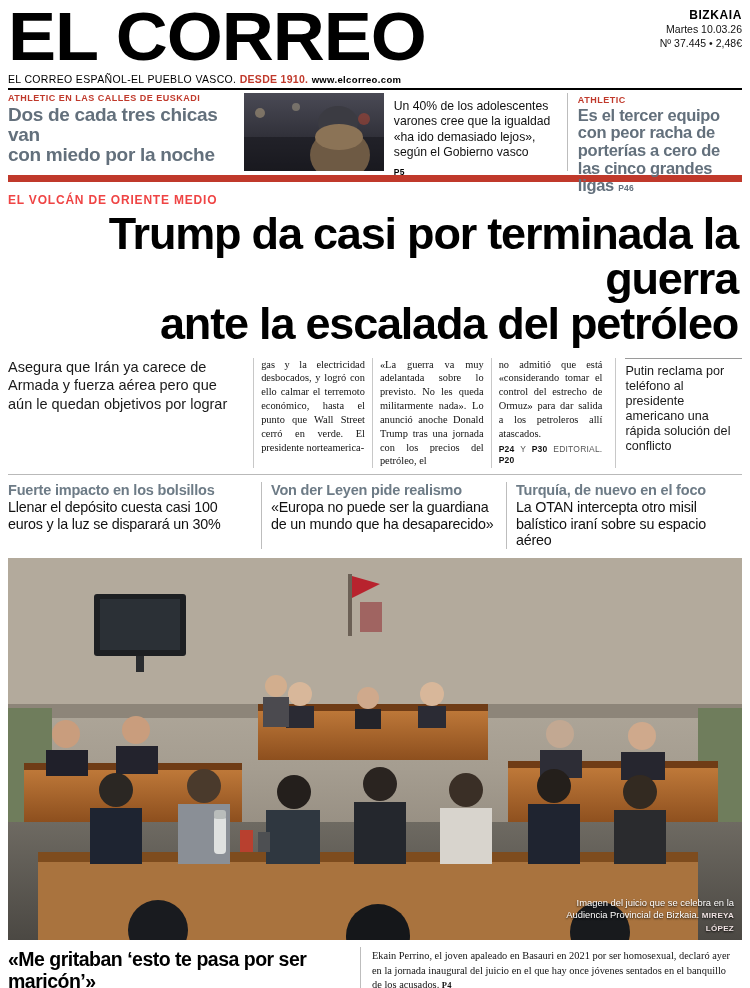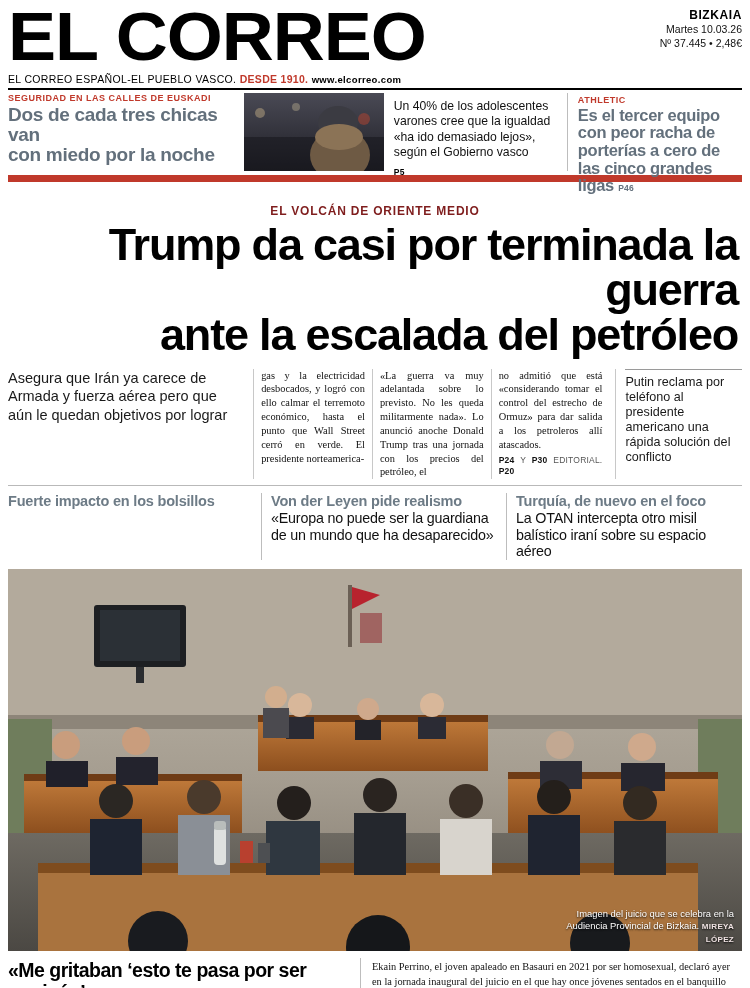--- a/index.html
+++ b/index.html
@@ -46,21 +46,21 @@
     color: #63707c; font-weight: bold; font-size: 19px; line-height: 1.07;
     letter-spacing: -.3px;
   }
   .teaser-body { font-size: 12.2px; line-height: 1.27; color: #111; }
   .pref { font-size: 8.5px; font-weight: bold; letter-spacing: .2px; margin-top: 44px; }
   .teaser-c .teaser-head { font-size: 16.5px; }
 
   .red-bar { height: 7px; background: #c0392b; margin-top: 4px; }
 
   
-  .main-kicker { text-align: center; color: #7f1d1d; font-size: 12px; font-weight: bold; letter-spacing: .8px; padding: 22px 0 4px; }
+  .main-kicker { text-align: left; color: #ef4444; font-size: 12px; font-weight: bold; letter-spacing: .8px; padding: 11px 0 4px; }
   .main-head {
     font-weight: bold; font-size: 45px; line-height: 1.0;
     text-align: right; letter-spacing: -1.2px; padding-right: 4px;
   }
   .main-head .l1 { display:block; }
   .main-head .l2 { display:block; }
 
   
   .lead { display: flex; margin-top: 12px; padding-bottom: 6px; }
   .lead-summary {
@@ -130,21 +130,21 @@
   <div class="tagline">
     <span>EL CORREO ESPAÑOL-EL PUEBLO VASCO.</span>
     <span class="since">DESDE 1910.</span>
     <span class="url">www.elcorreo.com</span>
   </div>
 
   <div class="rule-black"></div>
 
   <div class="teasers">
     <div class="teaser-a">
-      <div class="kicker">SEGURIDAD EN LAS CALLES DE EUSKADI</div>
+      <div class="kicker">ATHLETIC EN LAS CALLES DE EUSKADI</div>
       <div class="teaser-head">
         <span>Dos de cada tres chicas van</span><br>
         <span>con miedo por la noche</span>
       </div>
     </div>
 
     <div class="teaser-photo">
       <svg width="145" height="78" viewBox="0 0 145 78">
         <defs>
           <linearGradient id="ngt" x1="0" y1="0" x2="0" y2="1">
@@ -203,20 +203,21 @@
       <div class="aside-rule"></div>
       <div class="aside-text">Putin reclama por teléfono al presidente americano una rápida solución del conflicto</div>
     </div>
   </div>
 
   <div class="rule-thin"></div>
 
   <div class="secondary">
     <div class="sec sec-1">
       <div class="sec-kick">Fuerte impacto en los bolsillos</div>
+      <div class="sec-body">Llenar el depósito cuesta casi 100 euros y la luz se disparará un 30%</div>
     </div>
     <div class="sec sec-2">
       <div class="sec-kick">Von der Leyen pide realismo</div>
       <div class="sec-body">«Europa no puede ser la guardiana de un mundo que ha desaparecido»</div>
     </div>
     <div class="sec sec-3">
       <div class="sec-kick">Turquía, de nuevo en el foco</div>
       <div class="sec-body">La OTAN intercepta otro misil balístico iraní sobre su espacio aéreo</div>
     </div>
   </div>

